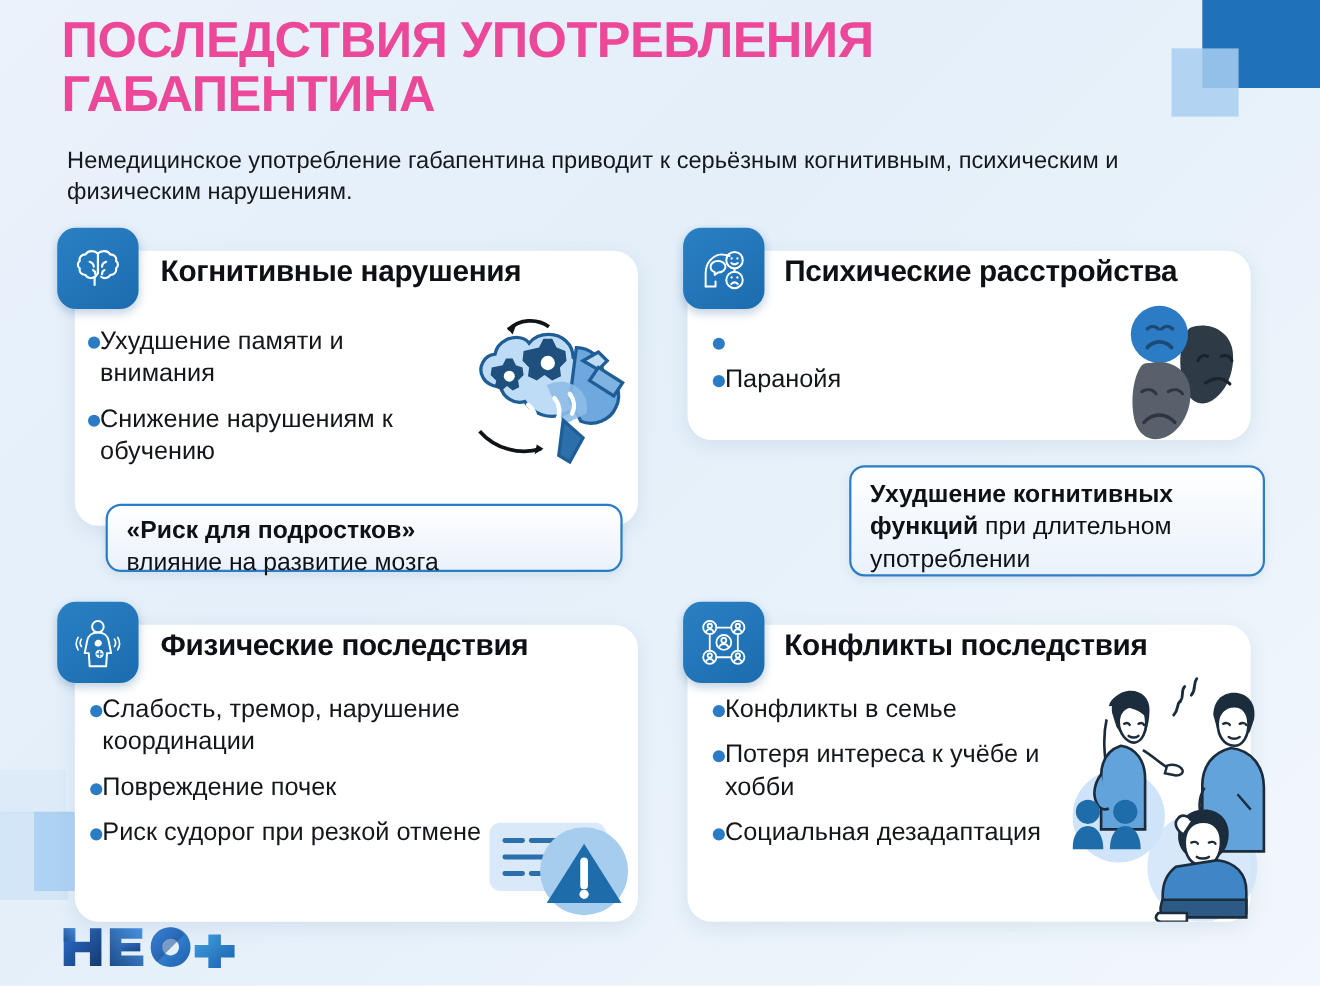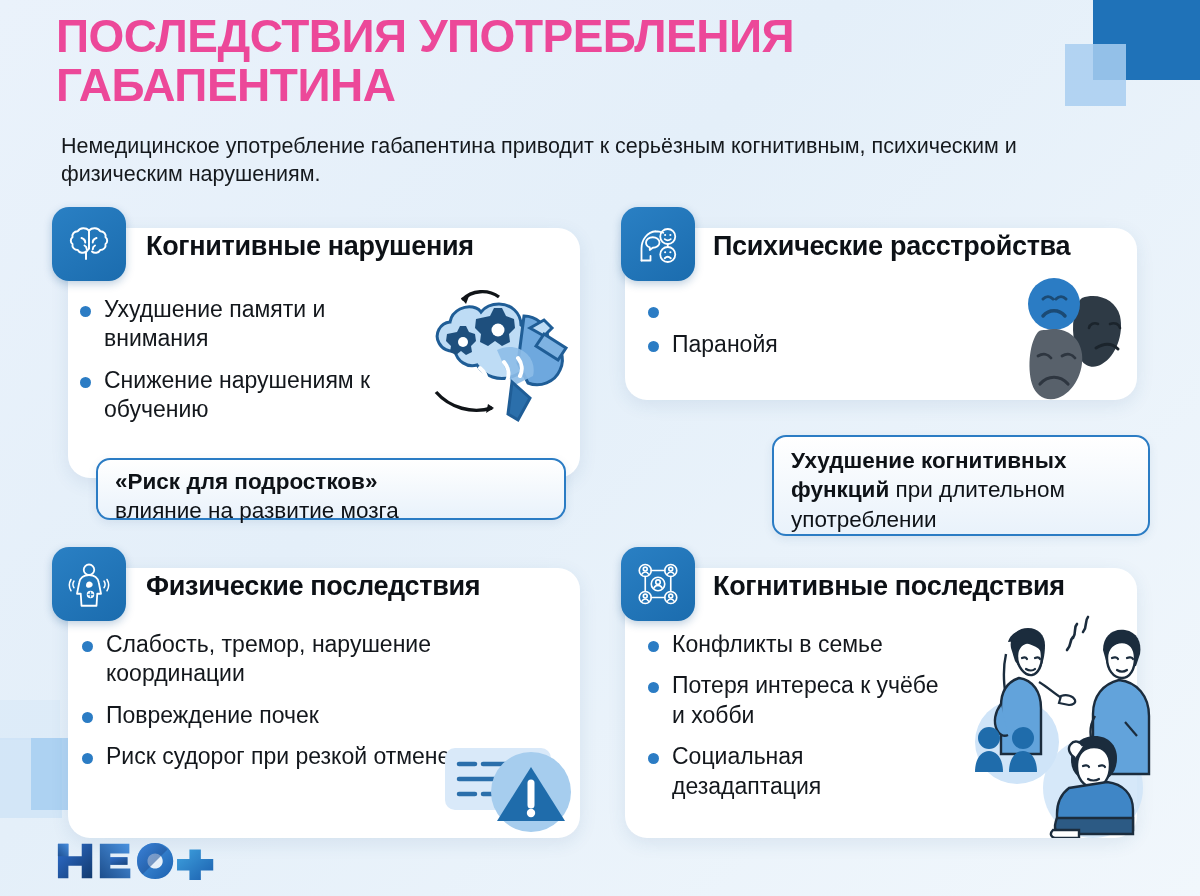--- a/index.html
+++ b/index.html
@@ -97,21 +97,20 @@
     font-size: 27px;
     font-weight: 700;
     color: #0d1116;
     letter-spacing: -0.3px;
     white-space: nowrap;
   }
 
   .bullets { position: absolute; }
   .bullet {
     display: flex;
-    gap: 13px;
     margin-bottom: 12px;
   }
   .bullet .dot {
     flex: 0 0 11px;
     width: 11px; height: 11px;
     border-radius: 50%;
     background: #2b7cc4;
     margin-top: 11px;
   }
   .bullet .btxt {
@@ -252,21 +251,21 @@
     <path d="M86 76c8-5 16-5 22 1" stroke="#1b242c" stroke-width="3" fill="none" stroke-linecap="round"></path>
     <circle cx="44" cy="32" r="26" fill="#2b7cc4"></circle>
     <path d="M33 27c3-3 7-3 10 0M46 27c3-3 7-3 10 0" stroke="#1b4a74" stroke-width="3" fill="none" stroke-linecap="round"></path>
     <path d="M33 44c6-7 16-7 22 0" stroke="#1b4a74" stroke-width="3.5" fill="none" stroke-linecap="round"></path>
     <path d="M36 58c18-4 34 6 36 24 2 18-8 38-24 44-12 4-22-2-26-14-5-18-2-42 6-52 2-2 5-2 8-2z" fill="#58616b"></path>
     <path d="M28 84c5-3 10-2 13 2M52 84c5-3 10-2 13 2" stroke="#2e3640" stroke-width="2.8" fill="none" stroke-linecap="round"></path>
     <path d="M30 112c8-9 20-9 28 0" stroke="#2e3640" stroke-width="3.2" fill="none" stroke-linecap="round"></path>
   </svg>
 </div>
 
-<div class="callout" style="left:772px; top:423px; width:378px; height:101px; padding:9px 17px;margin-top:12px;">
+<div class="callout" style="left:772px; top:423px; width:378px; height:101px; padding:9px 17px;">
   <div class="ctxt">
     <b>Ухудшение когнитивных функций</b><span> при длительном употреблении</span>
   </div>
 </div>
 
 <div class="card" style="left:68px; top:568px; width:512px; height:270px;"></div>
 
 <div class="icon-badge" style="left:52px; top:547px;">
   <svg viewBox="0 0 64 64" fill="none" stroke="#ffffff" stroke-width="2.4" stroke-linecap="round" stroke-linejoin="round">
     <circle cx="32" cy="13" r="7"></circle>
@@ -337,21 +336,21 @@
     </g>
     <g>
       <circle cx="32" cy="32" r="9"></circle>
       <circle cx="32" cy="29.5" r="3"></circle>
       <path d="M26.5 37.5c1.2-2.4 3.2-3.6 5.5-3.6s4.3 1.2 5.5 3.6"></path>
     </g>
     <path d="M23 14h18M23 50h18M15 22v20M49 22v20"></path>
   </svg>
 </div>
 
-<div class="card-title" style="left:713px; top:571px;">Когнитивные последствия</div>
+<div class="card-title" style="left:713px; top:571px;">Конфликты последствия</div>
 
 <div class="bullets" style="left:648px; top:630px; width:305px;">
   <div class="bullet">
     <span class="dot"></span>
     <span class="btxt">Конфликты в семье</span>
   </div>
   <div class="bullet">
     <span class="dot"></span>
     <span class="btxt">Потеря интереса к учёбе и хобби</span>
   </div>

